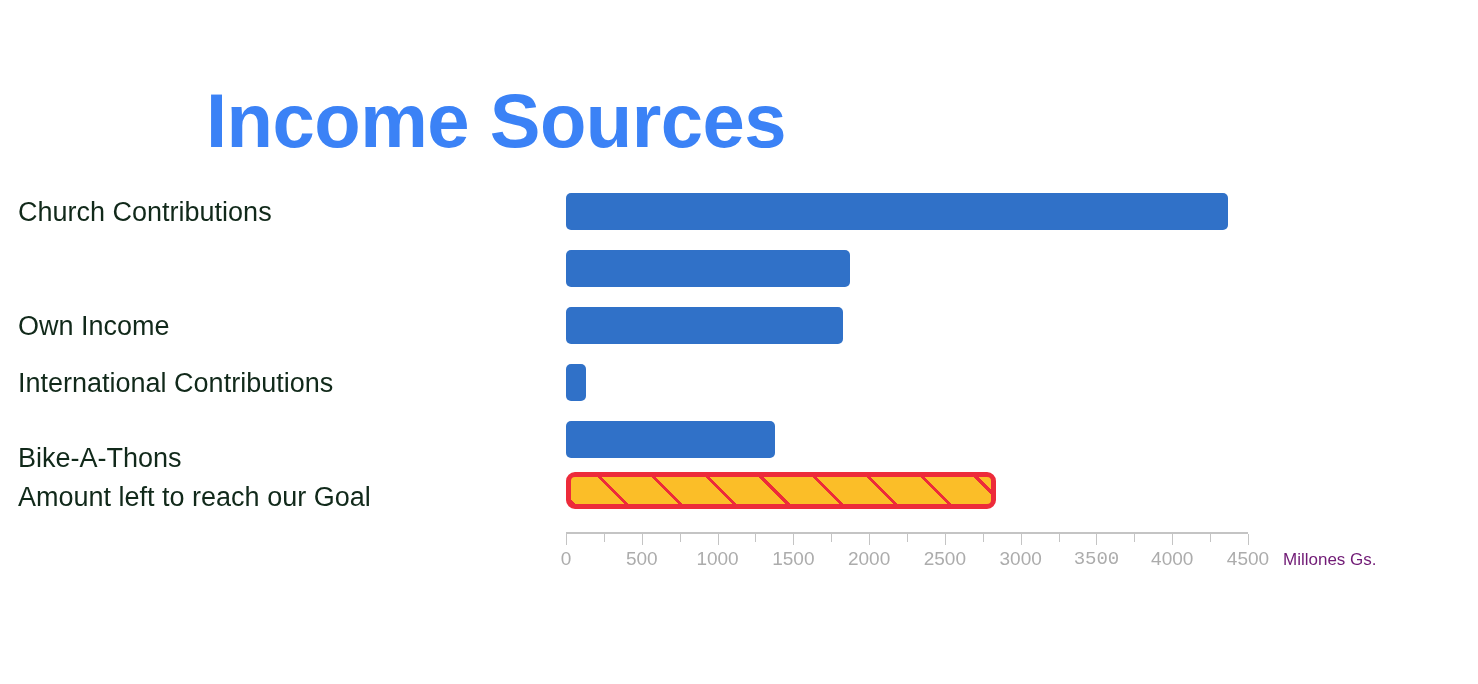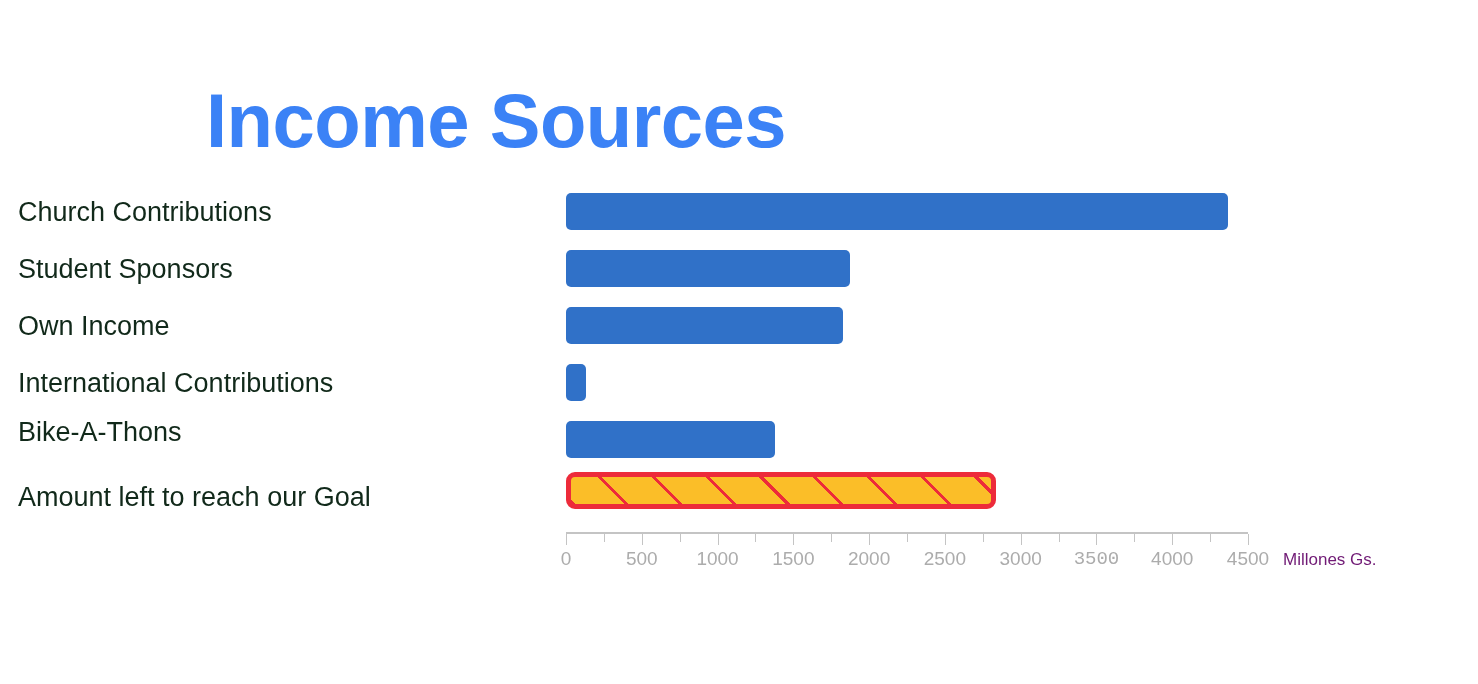--- a/index.html
+++ b/index.html
@@ -127,24 +127,23 @@
 </head>
 <body>
 
 <div id="canvas">
 
   <div id="chart-title">Income Sources</div>
 
   <div id="plot">
 
     <div class="cat-label" style="top:197px">Church Contributions</div>
-    <div class="cat-label" style="top:254px">Student Sponsors</div>
     <div class="cat-label" style="top:311px">Own Income</div>
     <div class="cat-label" style="top:368px">International Contributions</div>
-    <div class="cat-label" style="top:417px">Bike-A-Thons</div>
+    <div class="cat-label" style="top:443px">Bike-A-Thons</div>
     <div class="cat-label" style="top:482px">Amount left to reach our Goal</div>
 
     <div class="bar" style="top: 193px; width: 662.298px;"></div>
     <div class="bar" style="top: 250px; width: 284.167px;"></div>
     <div class="bar" style="top: 307px; width: 276.589px;"></div>
     <div class="bar" style="top: 364px; width: 19.7022px;"></div>
     <div class="bar" style="top: 421px; width: 209.147px;"></div>
     <div class="bar-goal" style="top: 472px; width: 429.809px;"></div>
 
     <div id="axis">

